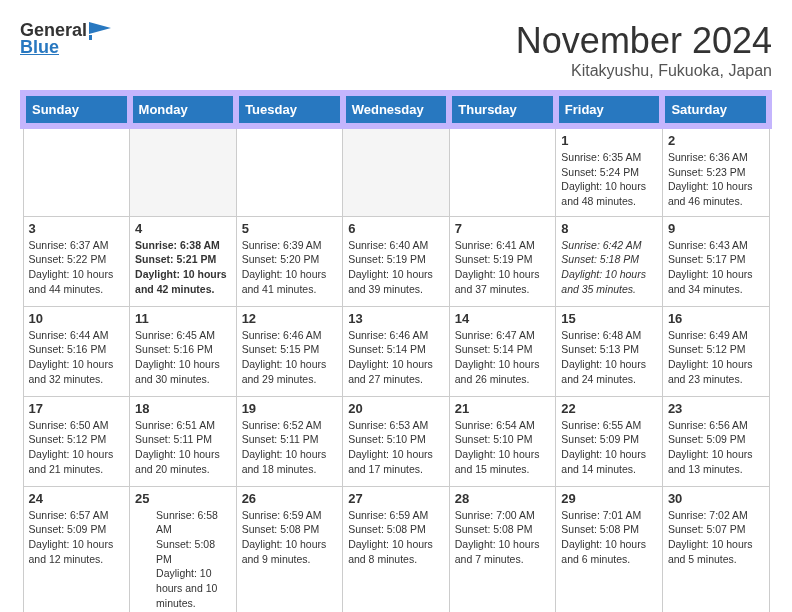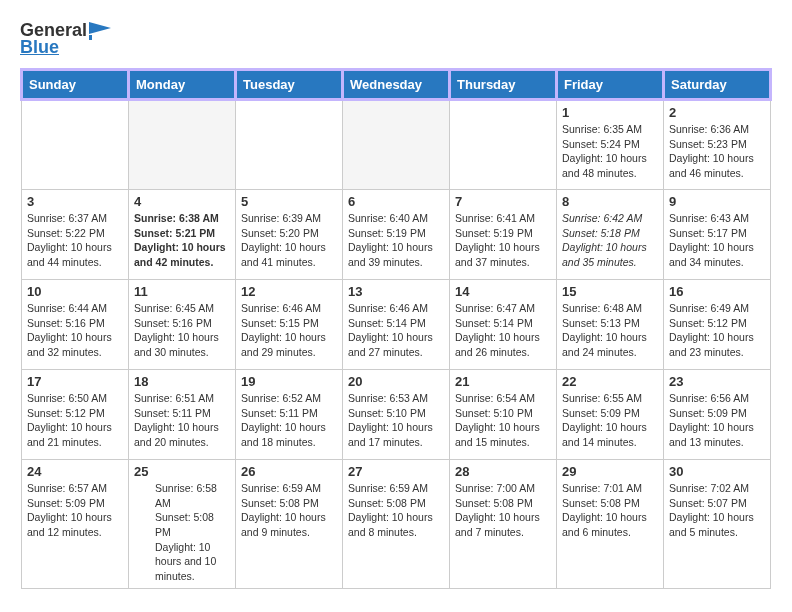--- a/index.html
+++ b/index.html
@@ -56,21 +56,21 @@
       width: 100%;
       border-collapse: collapse;
       table-layout: fixed;
     }
     th {
       background-color: #2878c0;
       color: #fff;
       text-align: left;
       padding: 6px 6px;
       font-size: 13px;
-      border: 3px solid #c4b5fd;
+      border: 6px solid #c4b5fd;
     }
     td {
       border: 1px solid #ccc;
       vertical-align: top;
       padding: 4px 5px;
       font-size: 11px;
       color: #333;
       height: 90px;
       background: #fff;
     }
@@ -99,20 +99,24 @@
   <div class="logo">
     <div class="logo-text">
       <span class="logo-general">General</span>
       <svg class="logo-icon" viewBox="0 0 22 18" xmlns="http://www.w3.org/2000/svg">
         <polygon points="0,0 22,6 0,12" fill="#2878c0"></polygon>
         <rect x="0" y="13" width="3" height="5" fill="#2878c0"></rect>
       </svg>
     </div>
     <span class="logo-blue" style="margin-top:-4px;text-decoration:underline;">Blue</span>
   </div>
+  <div class="title-area">
+    <div class="month-title">November 2024</div>
+    <div class="subtitle">Kitakyushu, Fukuoka, Japan</div>
+  </div>
 </div>
 
 <table>
   <thead>
     <tr>
     <th>Sunday</th>
         <th>Monday</th>
         <th>Tuesday</th>
         <th>Wednesday</th>
         <th>Thursday</th>

